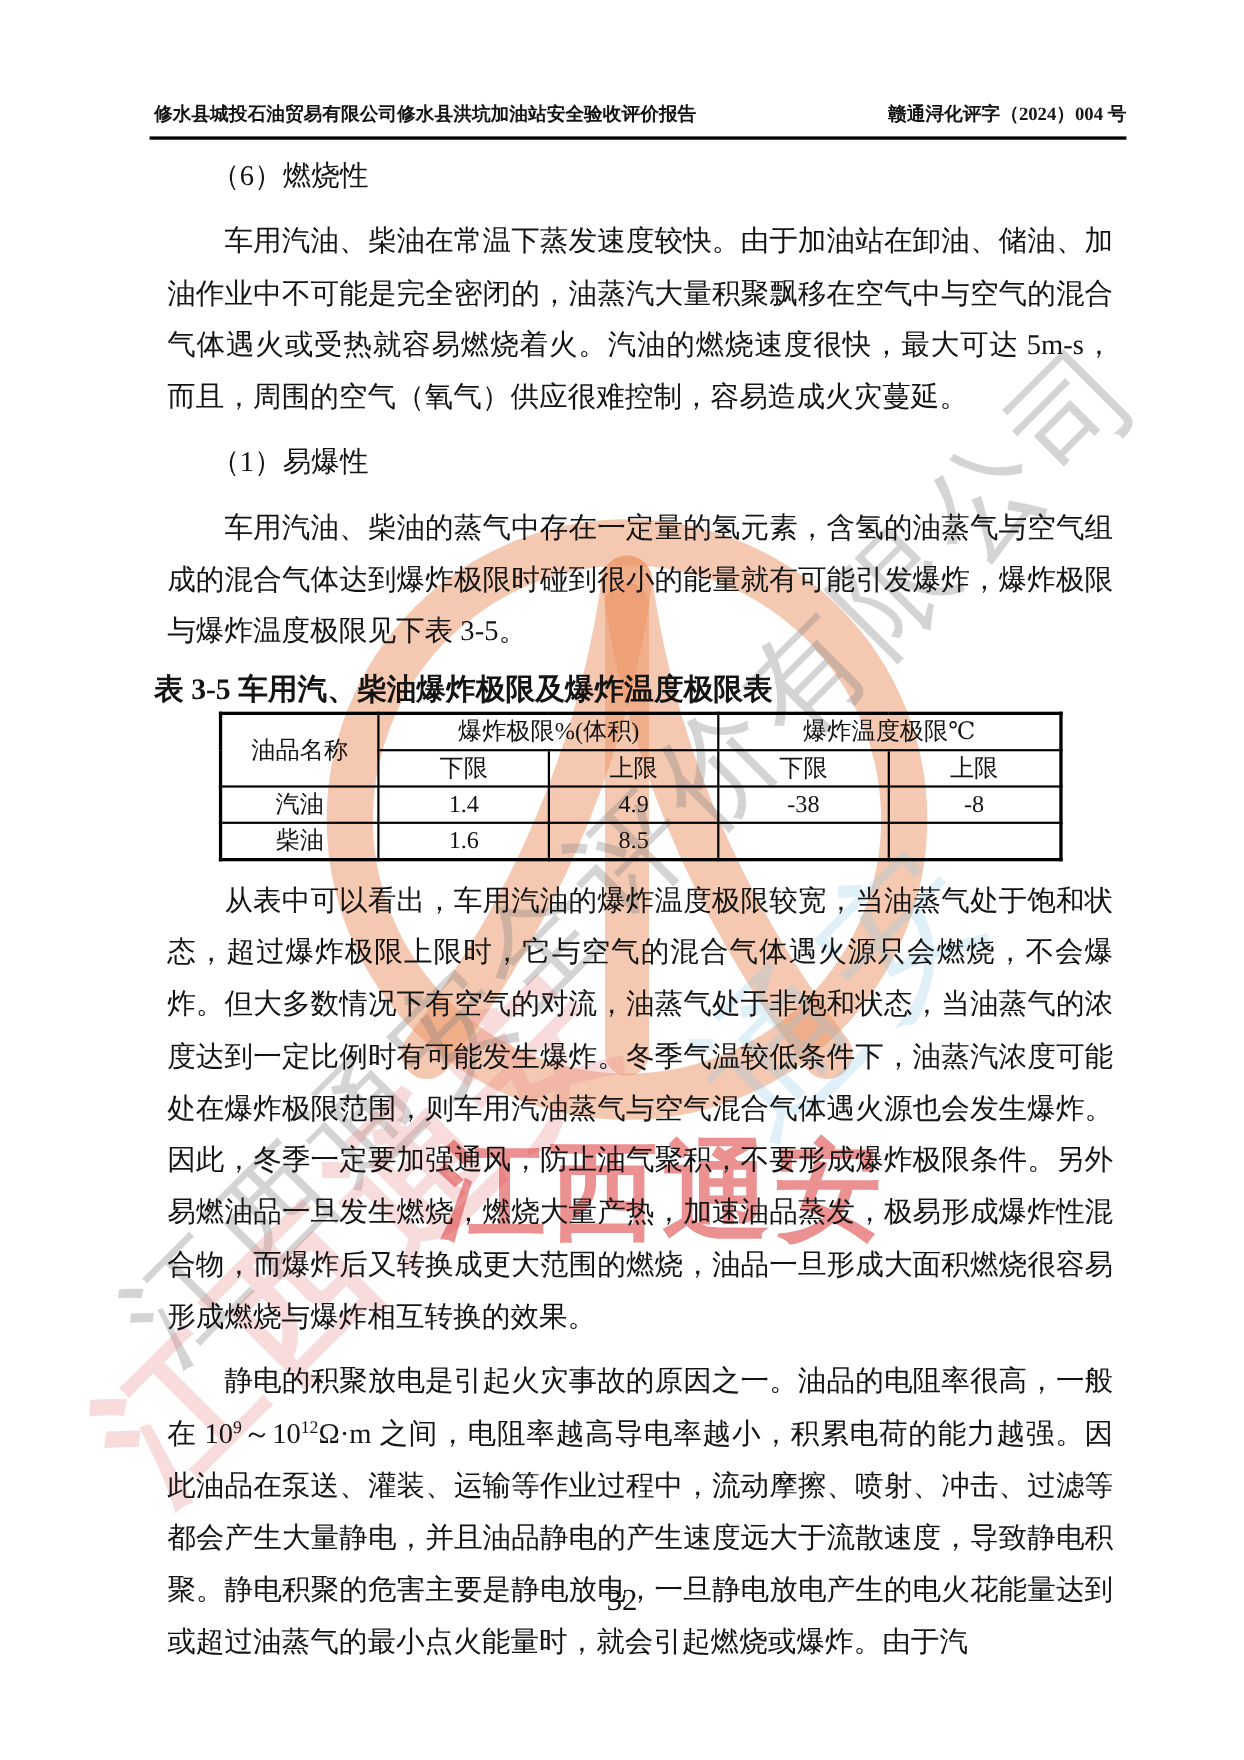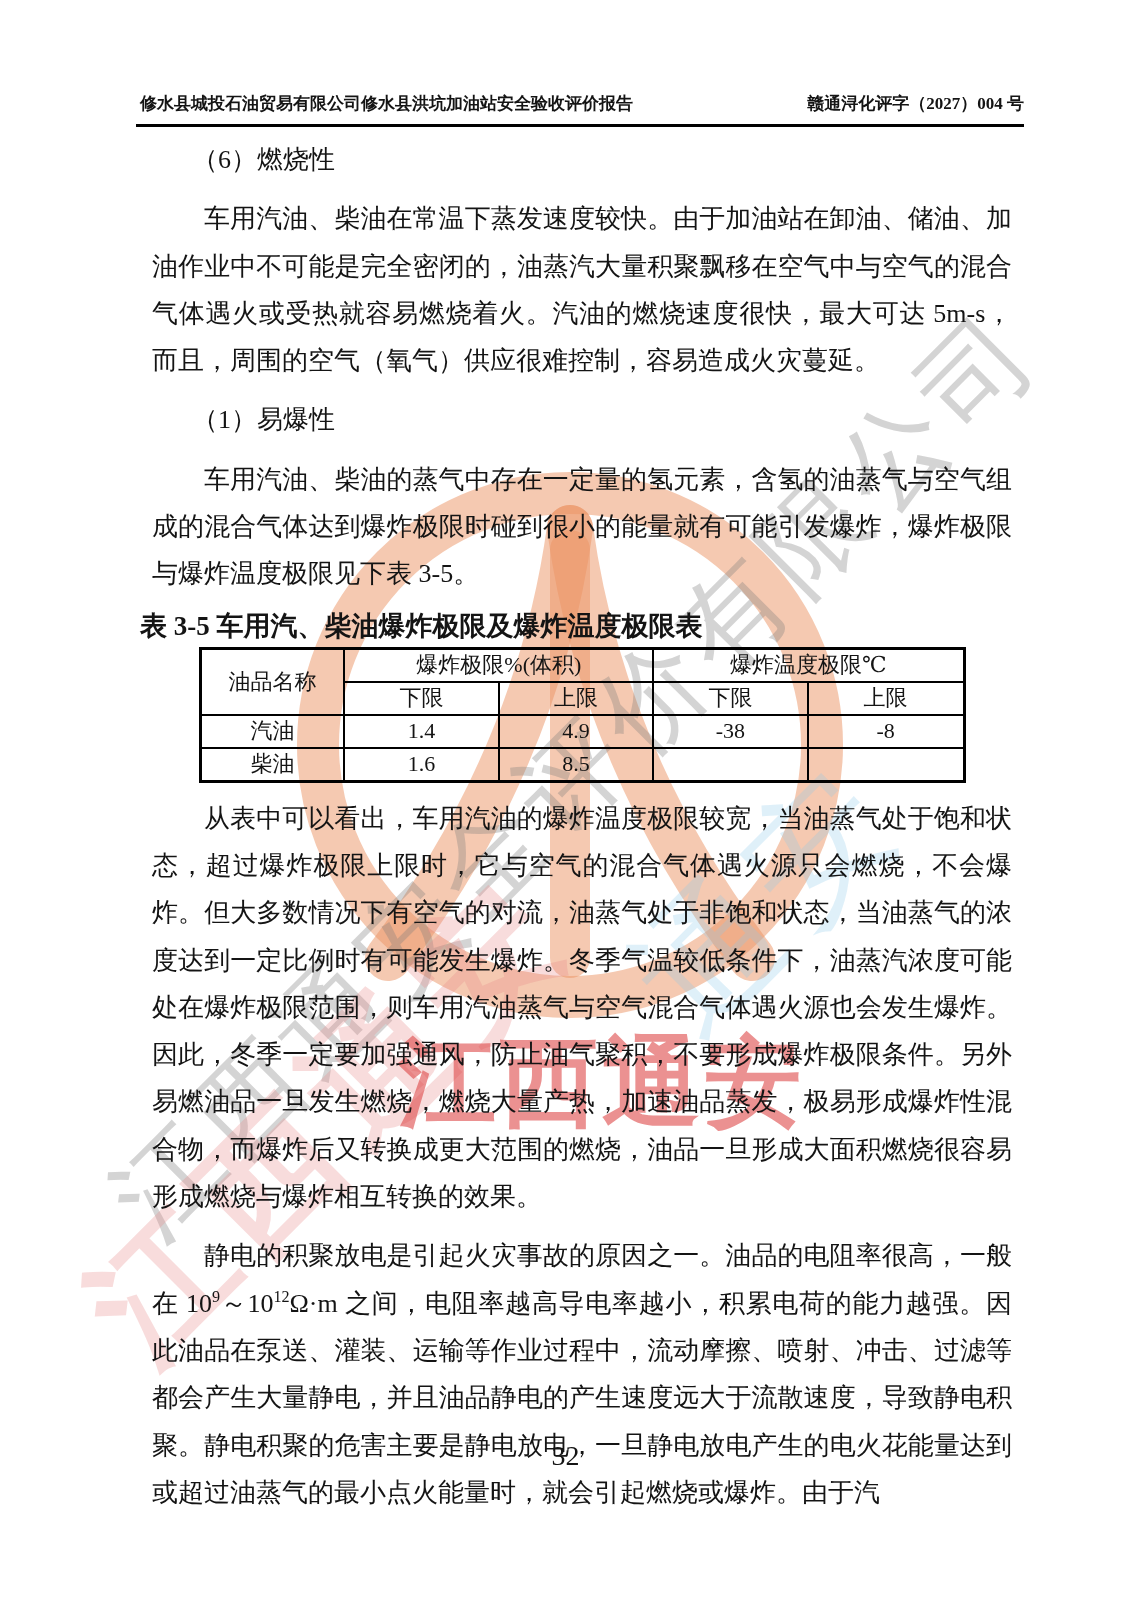--- a/index.html
+++ b/index.html
@@ -81,21 +81,21 @@
     <div class="wm-diag-gray">江西通安全评价有限公司</div>
     <div class="wm-diag-pink">江西通安</div>
     <div class="wm-diag-blue">通安</div>
     <div class="wm-red">江西通安</div>
   </div>
 
   <div class="content-layer">
 
     <div class="header">
       <span>修水县城投石油贸易有限公司修水县洪坑加油站安全验收评价报告</span>
-      <span>赣通浔化评字（2027）004 号</span>
+      <span>赣通浔化评字（2024）004 号</span>
     </div>
     <div class="header-rule"></div>
 
     <div class="body-text">
 
       <p class="heading">（6）燃烧性</p>
       <p class="para">车用汽油、柴油在常温下蒸发速度较快。由于加油站在卸油、储油、加油作业中不可能是完全密闭的，油蒸汽大量积聚飘移在空气中与空气的混合气体遇火或受热就容易燃烧着火。汽油的燃烧速度很快，最大可达 5m-s，而且，周围的空气（氧气）供应很难控制，容易造成火灾蔓延。</p>
 
       <p class="heading">（1）易爆性</p>
       <p class="para">车用汽油、柴油的蒸气中存在一定量的氢元素，含氢的油蒸气与空气组成的混合气体达到爆炸极限时碰到很小的能量就有可能引发爆炸，爆炸极限与爆炸温度极限见下表 3-5。</p>

